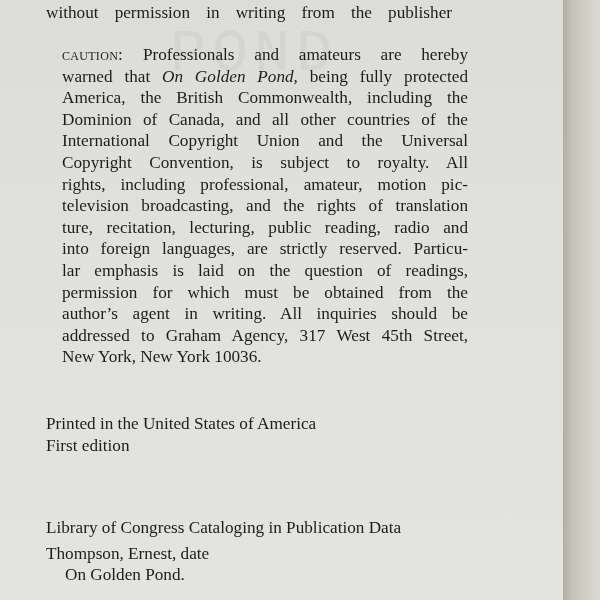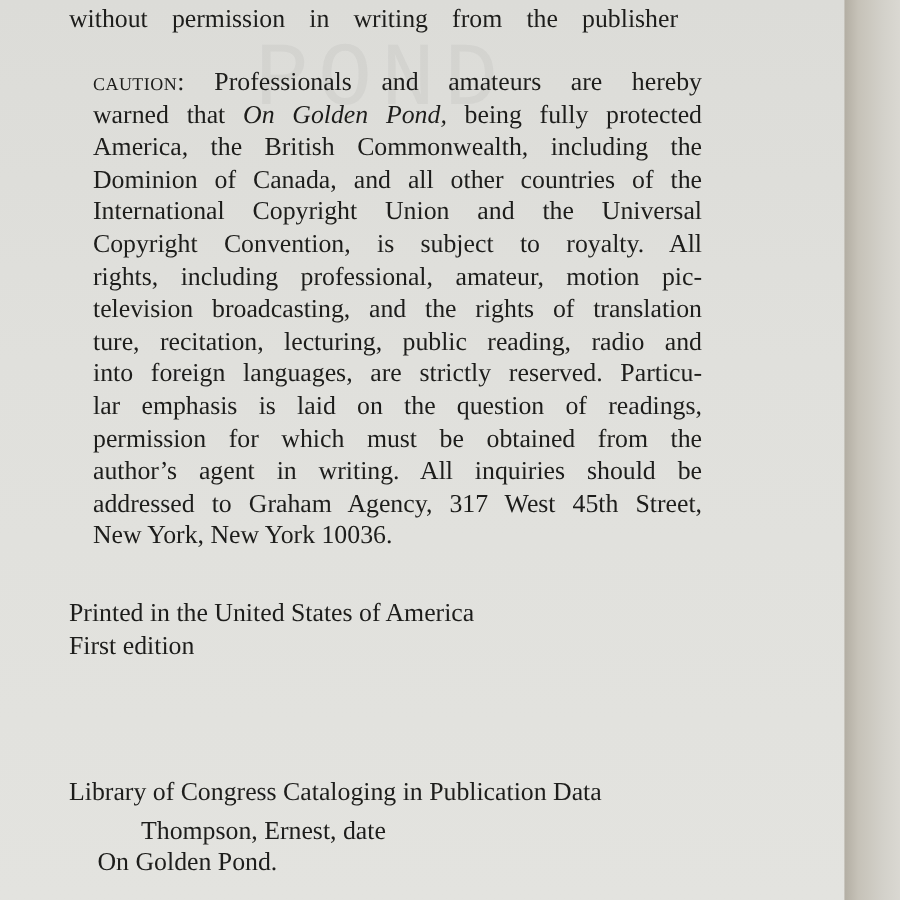--- a/index.html
+++ b/index.html
@@ -46,24 +46,24 @@
     <span class="jl">television broadcasting, and the rights of translation</span>
     <span class="jl">ture, recitation, lecturing, public reading, radio and</span>
     <span class="jl">into foreign languages, are strictly reserved. Particu-</span>
     <span class="jl">lar emphasis is laid on the question of readings,</span>
     <span class="jl">permission for which must be obtained from the</span>
     <span class="jl">author’s agent in writing. All inquiries should be</span>
     <span class="jl">addressed to Graham Agency, 317 West 45th Street,</span>
     <span class="line">New York, New York 10036.</span>
   </div>
 
-  <div class="text" style="top:398px;">
+  <div class="text" style="top:413px;">
     <span class="line">Printed in the United States of America</span>
     <span class="line">First edition</span>
   </div>
 
   <div class="text" style="top:517px; width:420px;">
     <span class="line">Library of Congress Cataloging in Publication Data</span>
-    <span class="line" style="margin-top:4px;margin-left:48px;">Thompson, Ernest, date</span>
+    <span class="line" style="margin-top:4px;">Thompson, Ernest, date</span>
     <span class="line" style="padding-left:19px;">On Golden Pond.</span>
   </div>
 </div>
 <div class="edge"></div>
 
 </body></html>

